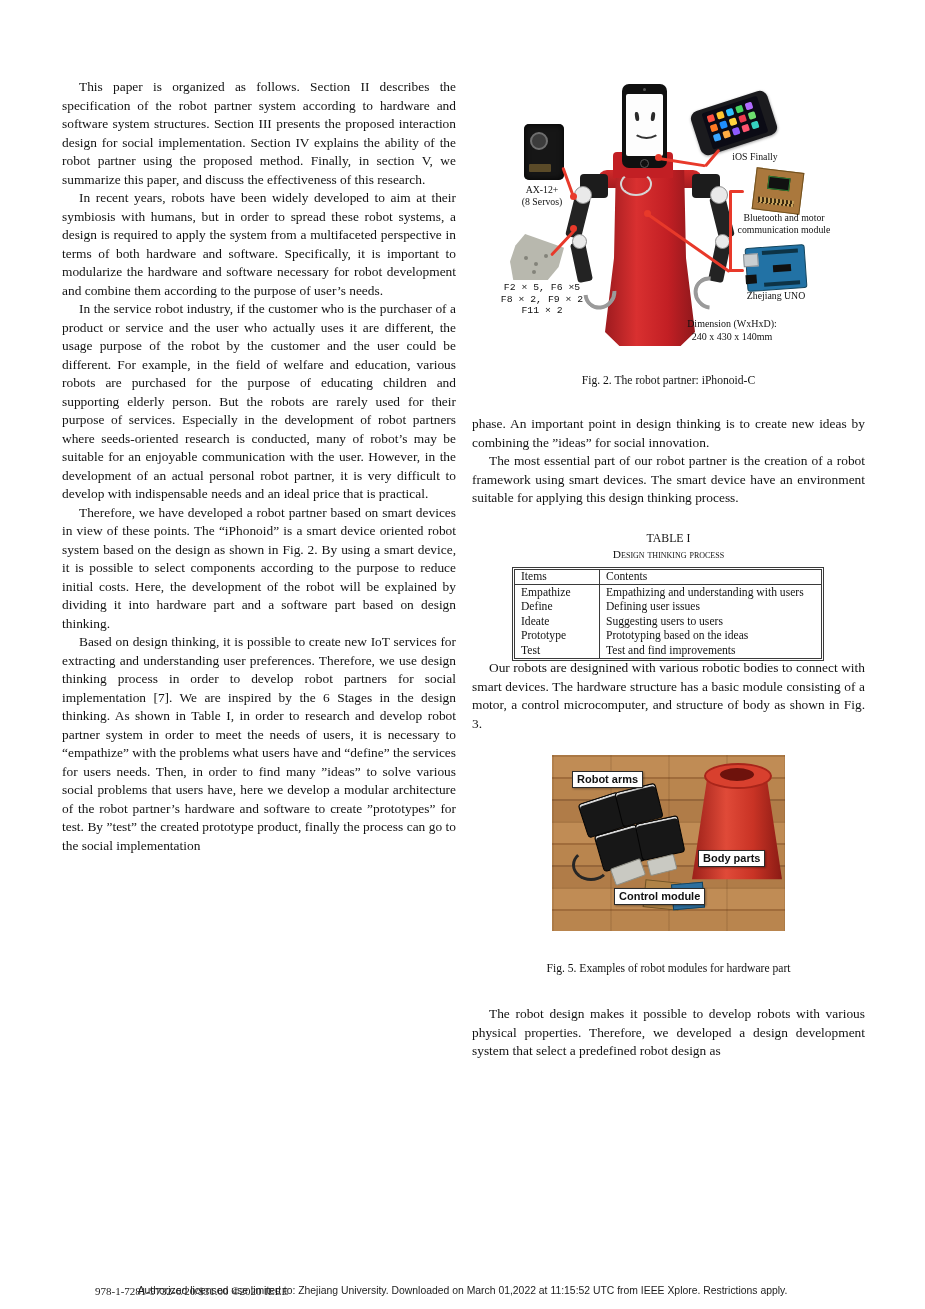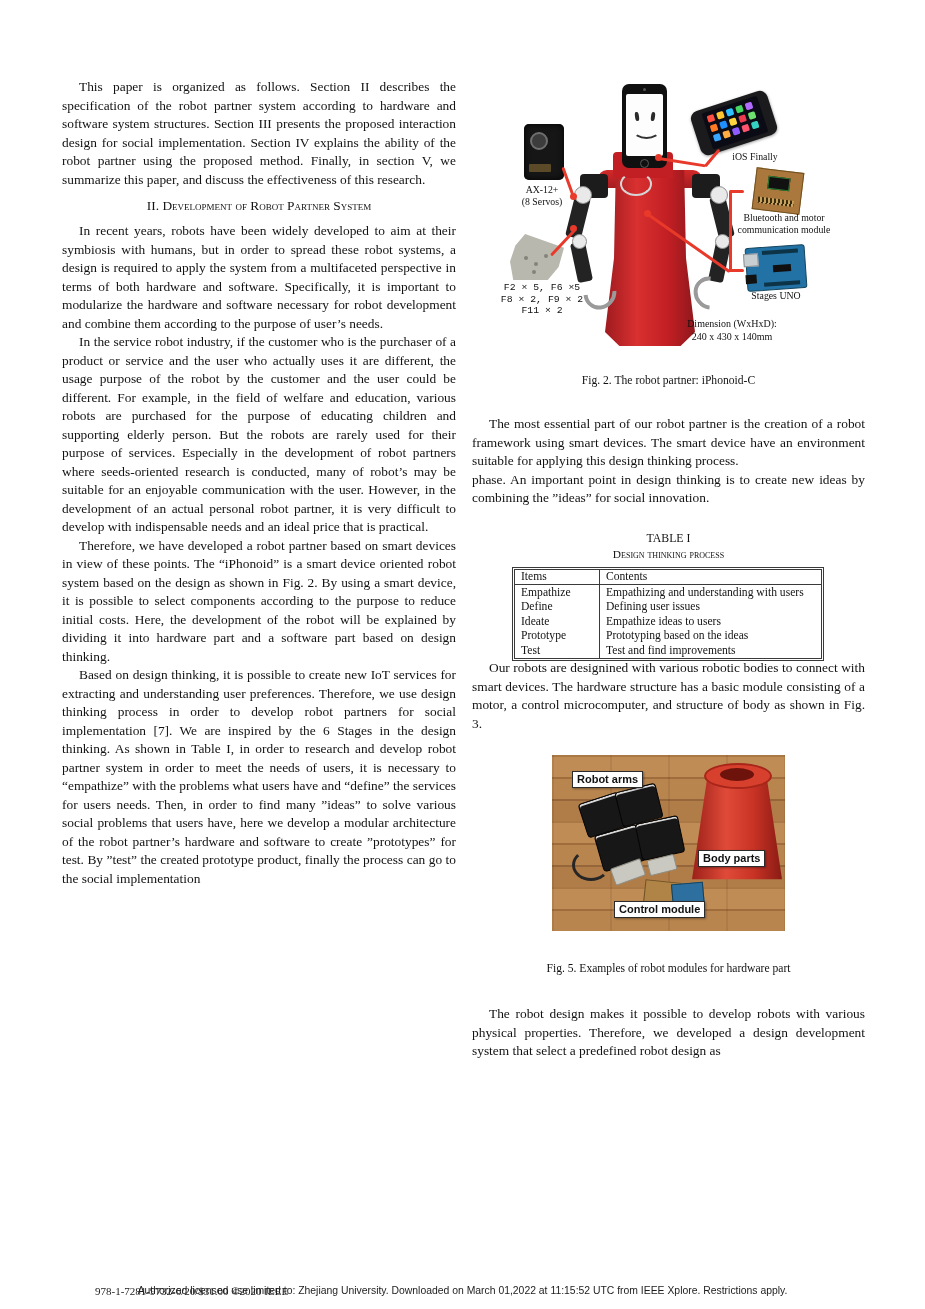--- a/index.html
+++ b/index.html
@@ -80,21 +80,20 @@
   .footer-license{position:absolute;left:0;top:1285px;width:925px;text-align:center;font-family:"Liberation Sans",sans-serif;font-size:10.4px;color:#1c1c1c;}
   .footer-copyright{position:absolute;left:95px;top:1285px;font-family:"Liberation Serif",serif;font-size:11px;color:#1c1c1c;}
 </style>
 </head>
 <body>
 
 <div class="page">
 
   <div class="col col-left">
     <p class="body">This paper is organized as follows. Section II describes the specification of the robot partner system according to hardware and software system structures. Section III presents the proposed interaction design for social implementation. Section IV explains the ability of the robot partner using the proposed method. Finally, in section V, we summarize this paper, and discuss the effectiveness of this research.</p>
-    <div class="section-head">II. Development of Robot Partner System</div>
     <p class="body">In recent years, robots have been widely developed to aim at their symbiosis with humans, but in order to spread these robot systems, a design is required to apply the system from a multifaceted perspective in terms of both hardware and software. Specifically, it is important to modularize the hardware and software necessary for robot development and combine them according to the purpose of user’s needs.</p>
     <p class="body">In the service robot industry, if the customer who is the purchaser of a product or service and the user who actually uses it are different, the usage purpose of the robot by the customer and the user could be different. For example, in the field of welfare and education, various robots are purchased for the purpose of educating children and supporting elderly person. But the robots are rarely used for their purpose of services. Especially in the development of robot partners where seeds-oriented research is conducted, many of robot’s may be suitable for an enjoyable communication with the user. However, in the development of an actual personal robot partner, it is very difficult to develop with indispensable needs and an ideal price that is practical.</p>
     <p class="body">Therefore, we have developed a robot partner based on smart devices in view of these points. The “iPhonoid” is a smart device oriented robot system based on the design as shown in Fig. 2. By using a smart device, it is possible to select components according to the purpose to reduce initial costs. Here, the development of the robot will be explained by dividing it into hardware part and a software part based on design thinking.</p>
     <p class="body">Based on design thinking, it is possible to create new IoT services for extracting and understanding user preferences. Therefore, we use design thinking process in order to develop robot partners for social implementation [7]. We are inspired by the 6 Stages in the design thinking. As shown in Table I, in order to research and develop robot partner system in order to meet the needs of users, it is necessary to “empathize” with the problems what users have and “define” the services for users needs. Then, in order to find many ”ideas” to solve various social problems that users have, here we develop a modular architecture of the robot partner’s hardware and software to create ”prototypes” for test. By ”test” the created prototype product, finally the process can go to the social implementation</p>
   </div>
 
   <div class="col col-right">
 
     <div class="fig2">
 
@@ -167,49 +166,49 @@
       <div class="rdot" style="left:172px;top:132px;"></div>
 
       <div class="flabel" style="left:34px;top:106px;width:72px;">AX-12+
 (8 Servos)</div>
       <div class="flabel" style="left:28px;top:204px;width:84px;font-family:Liberation Mono, monospace;">F2 × 5, F6 ×5
 F8 × 2, F9 × 2
 F11 × 2</div>
       <div class="flabel" style="left:248px;top:73px;width:70px;">iOS Finally</div>
       <div class="flabel" style="left:258px;top:134px;width:108px;">Bluetooth and motor
 communication module</div>
-      <div class="flabel" style="left:262px;top:212px;width:84px;">Stages UNO</div>
+      <div class="flabel" style="left:262px;top:212px;width:84px;">Zhejiang UNO</div>
       <div class="flabel dim-label" style="left:200px;top:240px;width:120px;">Dimension (WxHxD):
 240 x 430 x 140mm</div>
     </div>
     <p class="caption" style="margin-bottom:27px;">Fig. 2.   The robot partner: iPhonoid-C</p>
 
+    <p class="body noindent">phase. An important point in design thinking is to create new ideas by combining the ”ideas” for social innovation.</p>
     <p class="body">The most essential part of our robot partner is the creation of a robot framework using smart devices. The smart device have an environment suitable for applying this design thinking process.</p>
-    <p class="body noindent">phase. An important point in design thinking is to create new ideas by combining the ”ideas” for social innovation.</p>
 
     <div style="margin-top:23px;">
       <div class="tbl-title">TABLE I</div>
       <div class="tbl-sub">Design thinking process</div>
       <table class="dt">
         <tbody>
             <tr>
           <th class="c1">Items</th>
           <th>Contents</th>
         </tr>
         <tr>
           <td class="c1">Empathize</td>
           <td>Empathizing and understanding with users</td>
         </tr>
         <tr>
           <td class="c1">Define</td>
           <td>Defining user issues</td>
         </tr>
         <tr>
           <td class="c1">Ideate</td>
-          <td>Empathize ideas to users</td>
+          <td>Suggesting users to users</td>
         </tr>
         <tr>
           <td class="c1">Prototype</td>
           <td>Prototyping based on the ideas</td>
         </tr>
         <tr>
           <td class="c1">Test</td>
           <td>Test and find improvements</td>
         </tr>
       </tbody>
@@ -226,21 +225,21 @@
       <div class="plate" style="left:60px;top:108px;width:30px;height:16px;transform:rotate(-20deg);"></div>
       <div class="plate" style="left:96px;top:102px;width:26px;height:14px;transform:rotate(-14deg);"></div>
       <div class="f3cable"></div>
       <div class="cone"></div>
       <div class="cone-top"></div>
       <div class="cone-hole"></div>
       <div class="ctl-tan"></div>
       <div class="ctl-blue"></div>
       <div class="f3label" style="left:20px;top:16px;">Robot arms</div>
       <div class="f3label" style="left:146px;top:95px;">Body parts</div>
-      <div class="f3label" style="left:62px;top:146px;">Control module</div>
+      <div class="f3label" style="left:62px;top:133px;">Control module</div>
     </div>
     <p class="caption" style="margin-top:31px;margin-bottom:29px;">Fig. 5.   Examples of robot modules for hardware part</p>
 
     <p class="body">The robot design makes it possible to develop robots with various physical properties. Therefore, we developed a design development system that select a predefined robot design as</p>
   </div>
 
   <div class="footer-license">Authorized licensed use limited to: Zhejiang University. Downloaded on March 01,2022 at 11:15:52 UTC from IEEE Xplore.  Restrictions apply.</div>
   <div class="footer-copyright">978-1-7281-9732-6/20/$31.00 ©2020 IEEE</div>
 
 </div>

